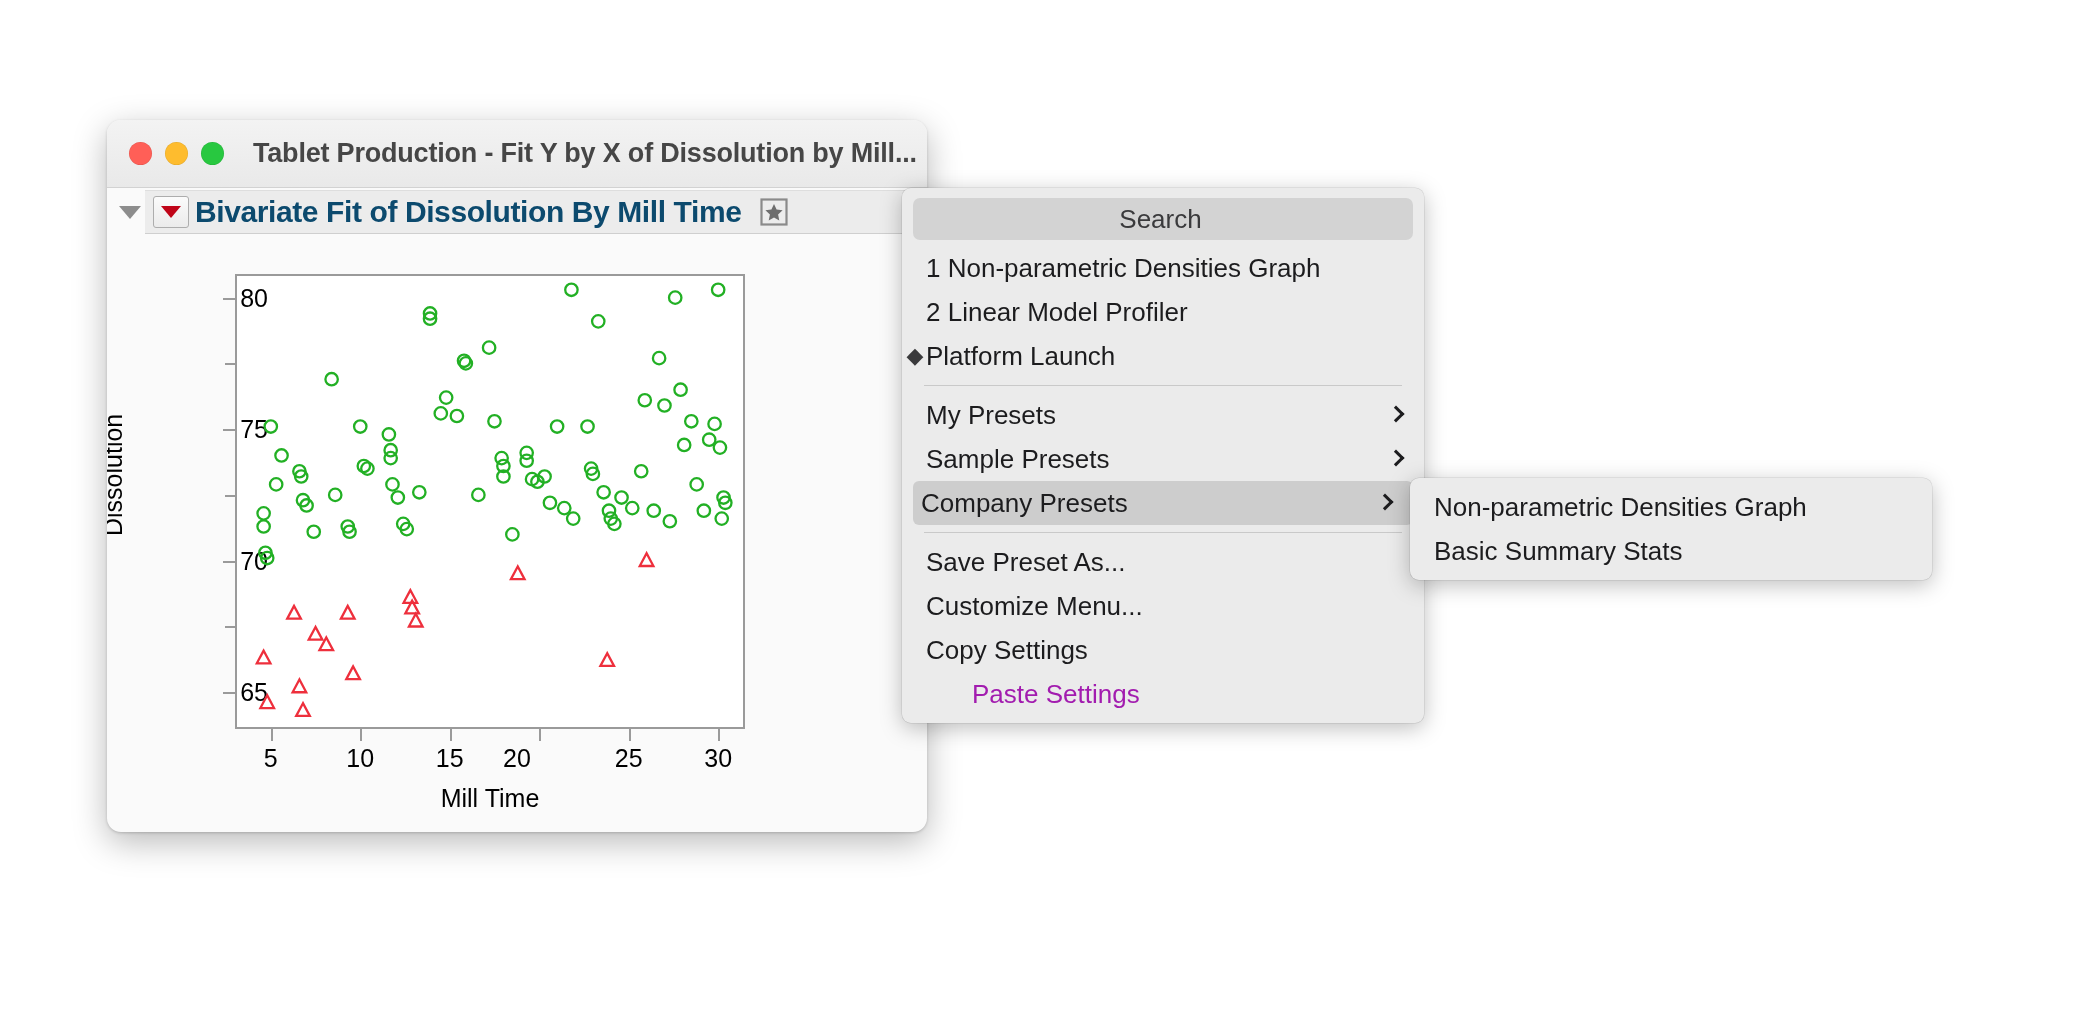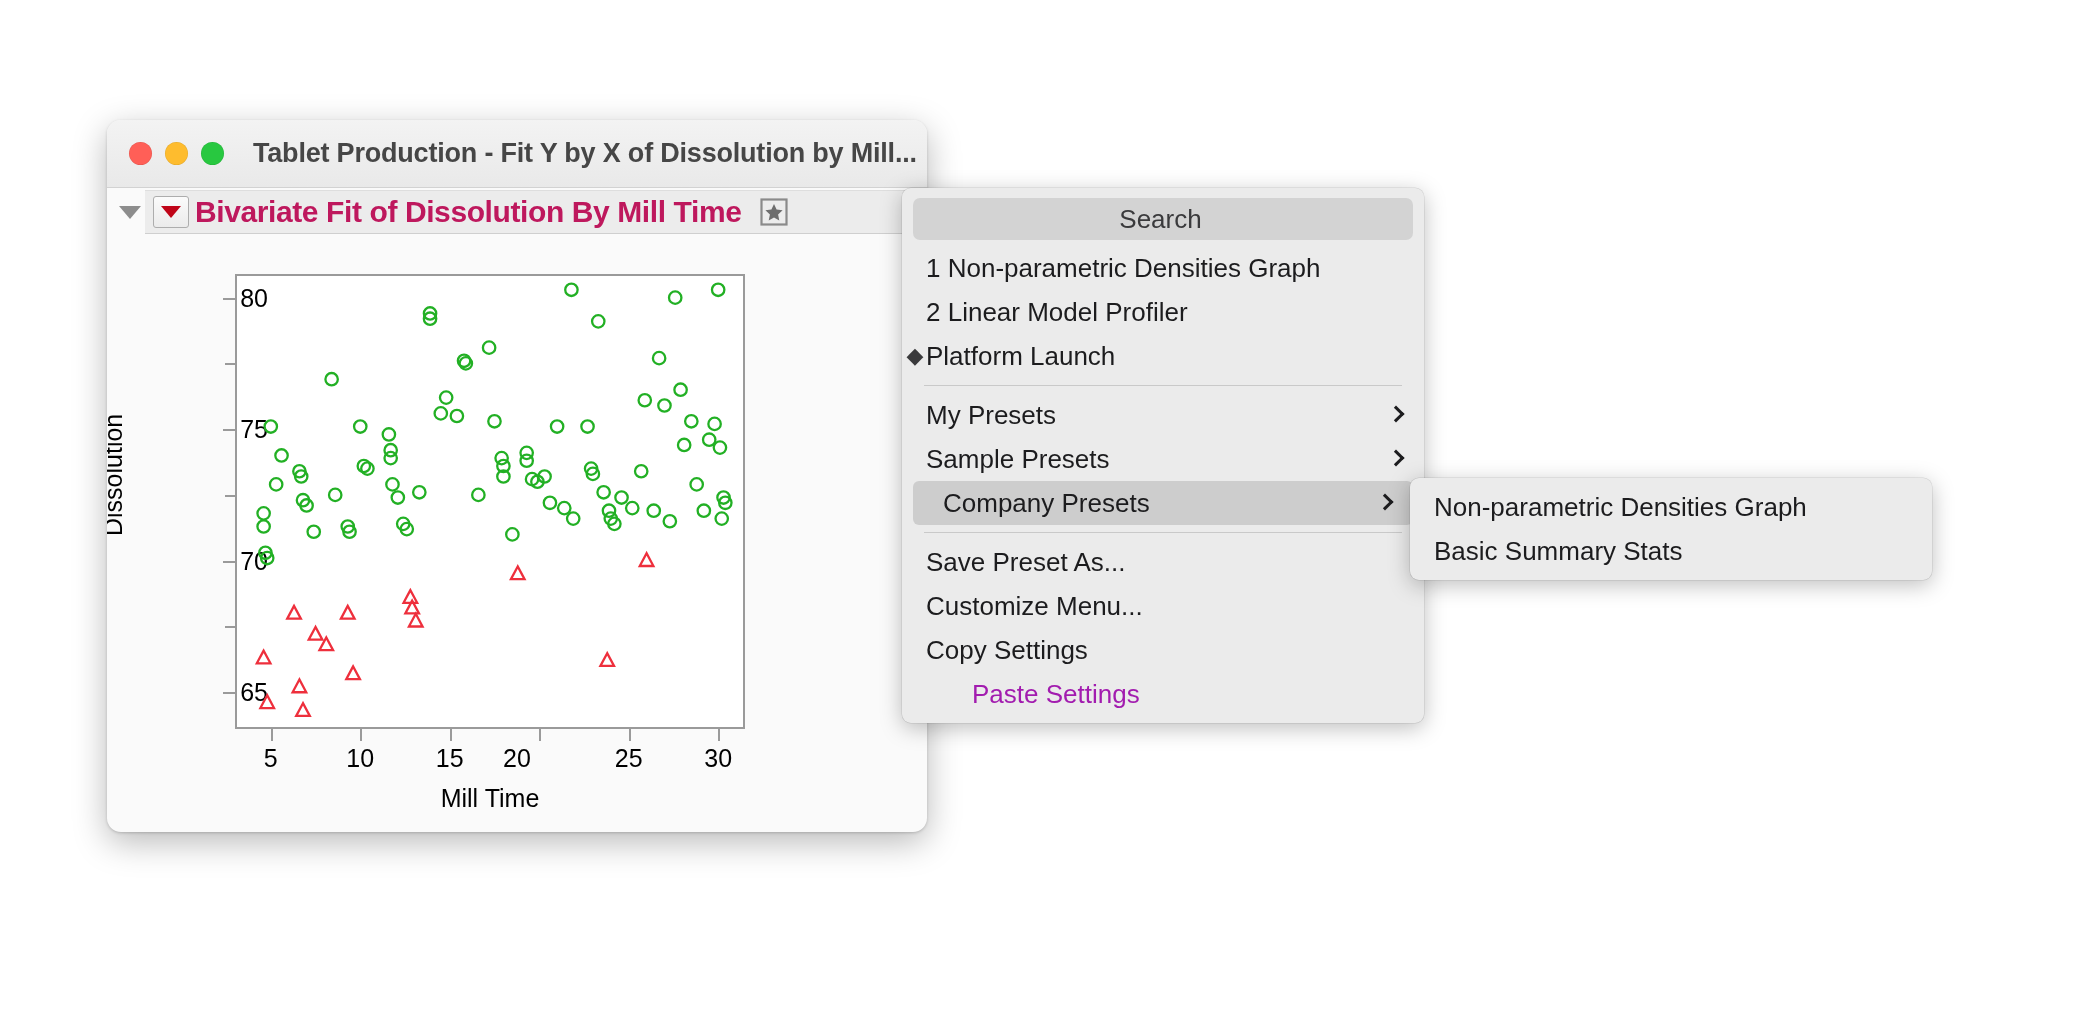--- a/index.html
+++ b/index.html
@@ -101,21 +101,21 @@
   }
   #red-triangle-btn .rt {
     width: 0; height: 0;
     border-left: 10px solid transparent;
     border-right: 10px solid transparent;
     border-top: 12px solid #c00418;
   }
   #report-title {
     font-size: 30px;
     font-weight: bold;
-    color: #be185d;
+    color: #0c4a6e;
     white-space: nowrap;
     letter-spacing: -0.4px;
   }
   #preset-icon {
     margin-left: 16px;
     width: 34px; height: 34px;
     flex: none;
     position: relative;
   }
 
@@ -231,21 +231,21 @@
     height: 42px;
     background: #d3d3d3;
     border-radius: 7px;
     color: #3a3a3c;
     justify-content: center;
   }
   .menu-row.selected {
     background: #cdcdcd;
     margin: 0 11px;
     border-radius: 6px;
-    padding-left: 30px;
+    padding-left: 8px;
   }
   .menu-row.disabled { color: #a21caf; margin-left: 46px; }
   .menu-row .bullet {
     position: absolute;
     left: 0px;
     font-size: 22px;
     color: #3a3a3c;
     width: 26px;
     text-align: center;
   }

